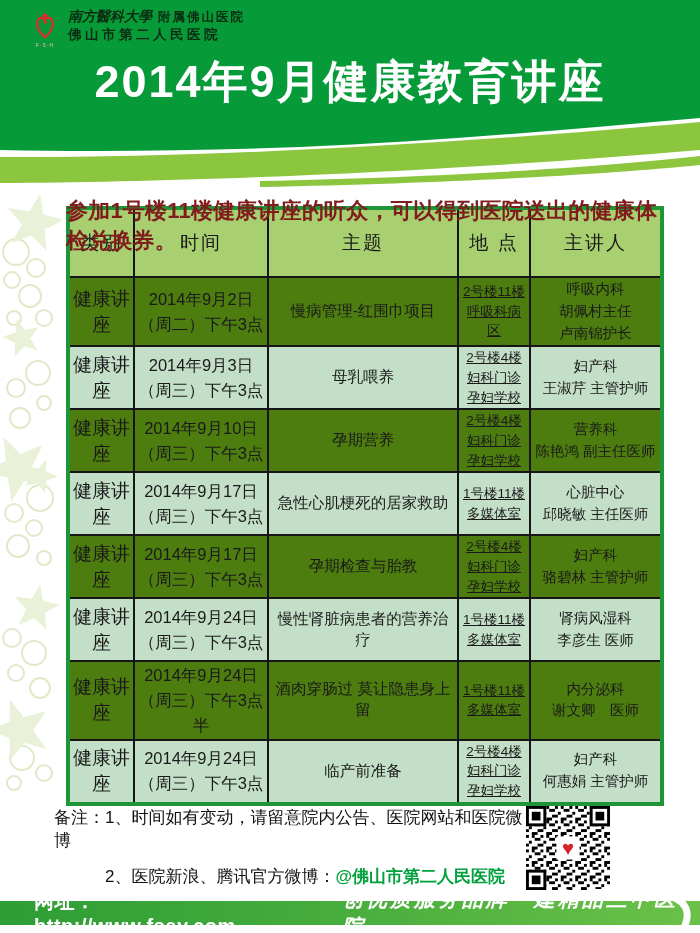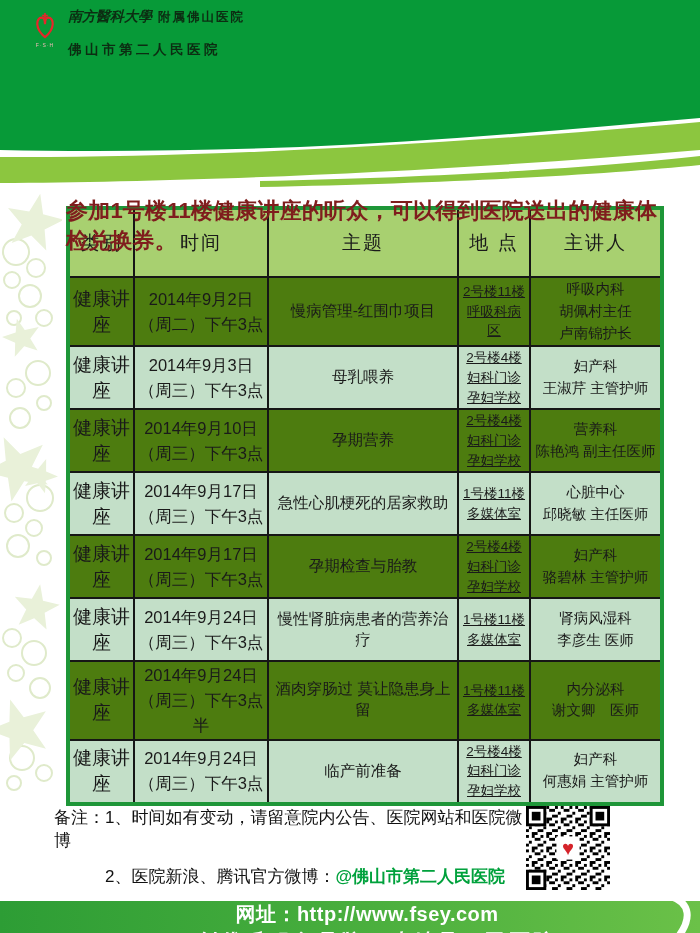--- a/index.html
+++ b/index.html
@@ -12,21 +12,21 @@
   
   .header{position:absolute;top:0;left:0;width:700px;height:205px;border-radius:11px;}
   .header svg.waves{position:absolute;top:0;left:0;}
   .brand{position:absolute;top:8px;left:32px;display:flex;align-items:flex-start;z-index:2;}
   .logo{width:26px;height:44px;display:flex;flex-direction:column;align-items:center;}
   .logo .logo-caption{font-size:5px;color:#ffdddd;letter-spacing:1px;margin-top:-2px;color:#f4b9b9;}
   .brand-text{margin-left:10px;line-height:1.25;}
   .brand-line1{font-size:13px;color:#0c2d12;}
   .brand-line1 .calligraphy{font-family:"Liberation Serif","DejaVu Serif",serif;font-style:italic;font-weight:bold;font-size:14px;margin-right:6px;}
   .brand-line1 .suffix{font-family:"Liberation Serif","DejaVu Serif",serif;font-weight:bold;font-size:12.5px;letter-spacing:2px;}
-  .brand-line2{font-family:"Liberation Serif","DejaVu Serif",serif;font-weight:bold;font-size:13.5px;letter-spacing:3.5px;color:#0c2d12;margin-top:16px;}
+  .brand-line2{font-family:"Liberation Serif","DejaVu Serif",serif;font-weight:bold;font-size:13.5px;letter-spacing:3.5px;color:#0c2d12;margin-top:1px;}
   .page-title{
     position:absolute;top:52px;left:0;width:100%;text-align:center;z-index:2;
     font-size:45px;font-weight:bold;color:#ffffff;letter-spacing:2px;margin:0;
   }
   
   .floral{position:absolute;top:168px;left:0;z-index:0;}
   
   .notice{
     position:absolute;top:196px;left:66px;width:600px;z-index:2;margin:0;
     font-size:22px;font-weight:bold;color:#7f1d1d;letter-spacing:0.2px;
@@ -51,23 +51,23 @@
   td.spk{font-size:14.5px;line-height:1.5;}
   
   .notes{position:absolute;top:806px;left:54px;width:470px;font-size:17px;color:#111;z-index:1;}
   .notes p{margin:0;}
   .notes p + p{margin-top:13px;padding-left:51px;}
   .green-link{color:#00a13c;font-weight:bold;text-decoration:none;margin-top:27px;}
   .wx-code{color:#00a13c;font-size:20px;font-weight:bold;}
   .qr{position:absolute;top:806px;left:526px;z-index:1;}
   
   .footerbar{
-    position:absolute;top:901px;left:0;width:700px;height:32px;z-index:3;
+    position:absolute;top:901px;left:0;width:700px;height:24px;z-index:3;
     background:linear-gradient(90deg,#2d9d35 0%,#45ac3c 45%,#6bc148 100%);
-    display:flex;align-items:center;color:#fff;flex-direction:column;
+    display:flex;align-items:center;color:#fff;
   }
   .footer-url{margin-left:34px;font-size:20px;font-weight:bold;letter-spacing:0.5px;}
   .footer-slogan{
     margin-left:46px;font-size:21px;font-weight:bold;font-style:italic;
     font-family:"Liberation Serif","DejaVu Serif",serif;letter-spacing:3px;
   }
   .bar-hook{position:absolute;right:2px;top:-8px;}
 </style>
 </head>
 <body>
@@ -128,20 +128,21 @@
         <div class="logo-caption">F·S·H</div>
       </div>
       <div class="brand-text">
         <div class="brand-line1">
           <span class="calligraphy">南方醫科大學</span><span class="suffix">附属佛山医院</span>
         </div>
         <div class="brand-line2">佛山市第二人民医院</div>
       </div>
     </div>
 
+    <h1 class="page-title">2014年9月健康教育讲座</h1>
   </div>
 
   <p class="notice">参加1号楼11楼健康讲座的听众，可以得到医院送出的健康体检兑换券。</p>
 
   <table class="schedule">
     <colgroup>
       <col style="width:66px">
         <col style="width:134px">
         <col style="width:190px">
         <col style="width:72px">

